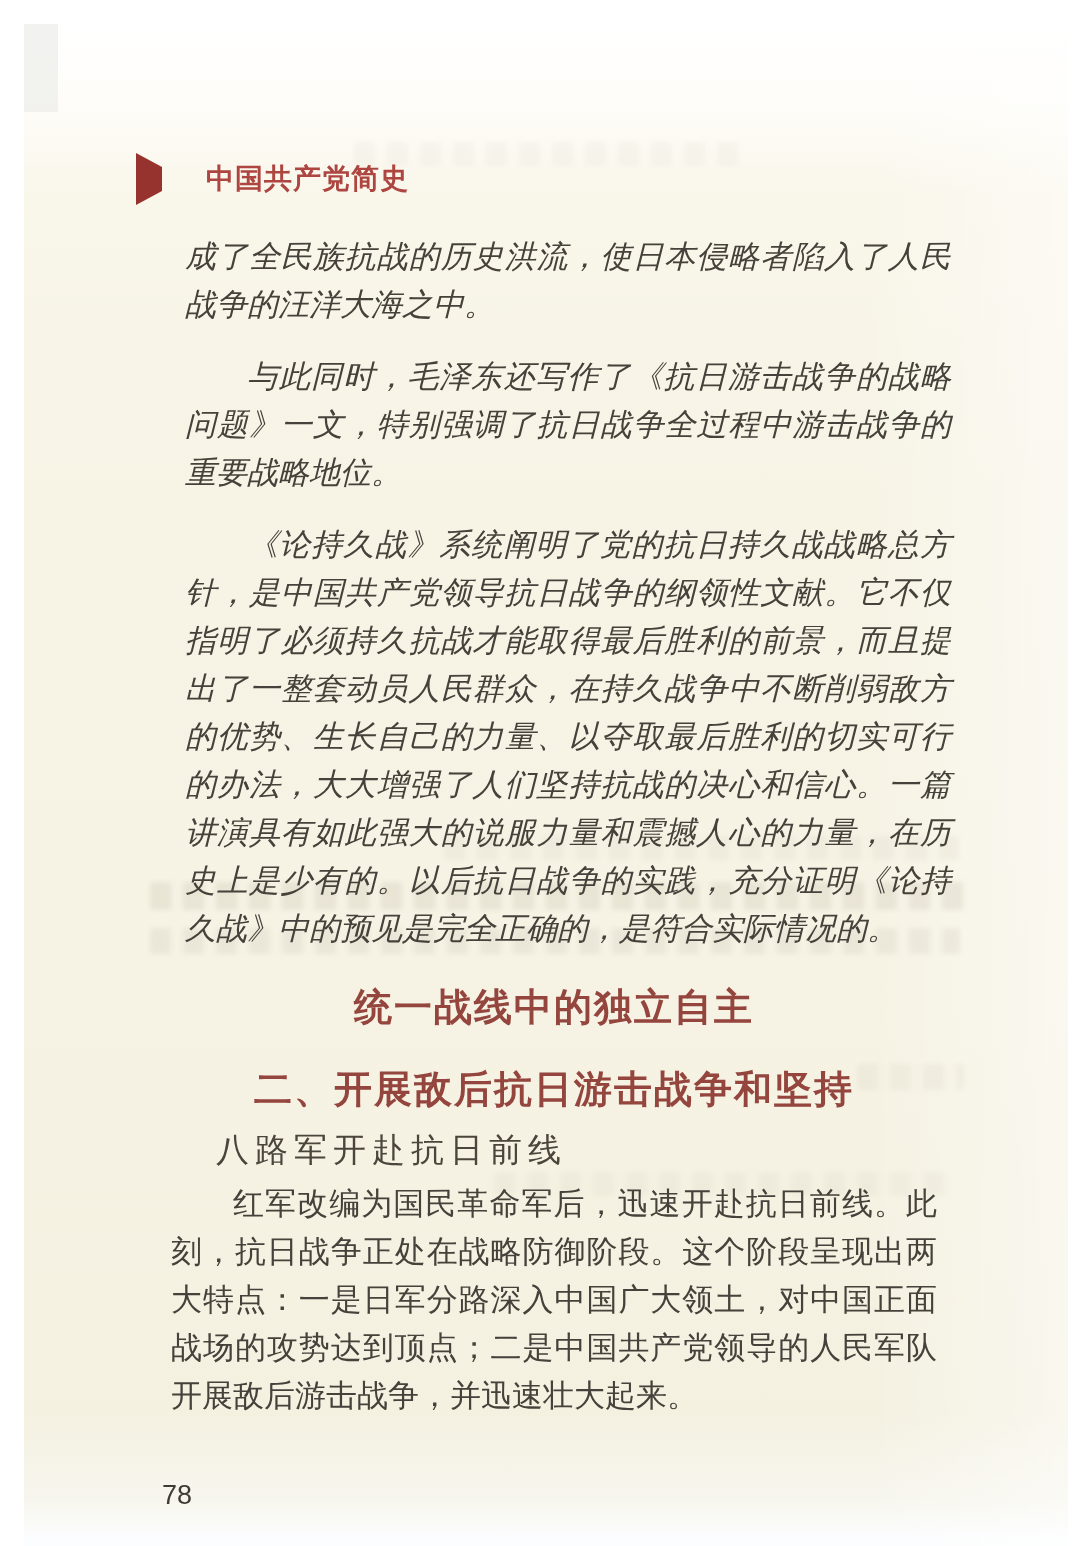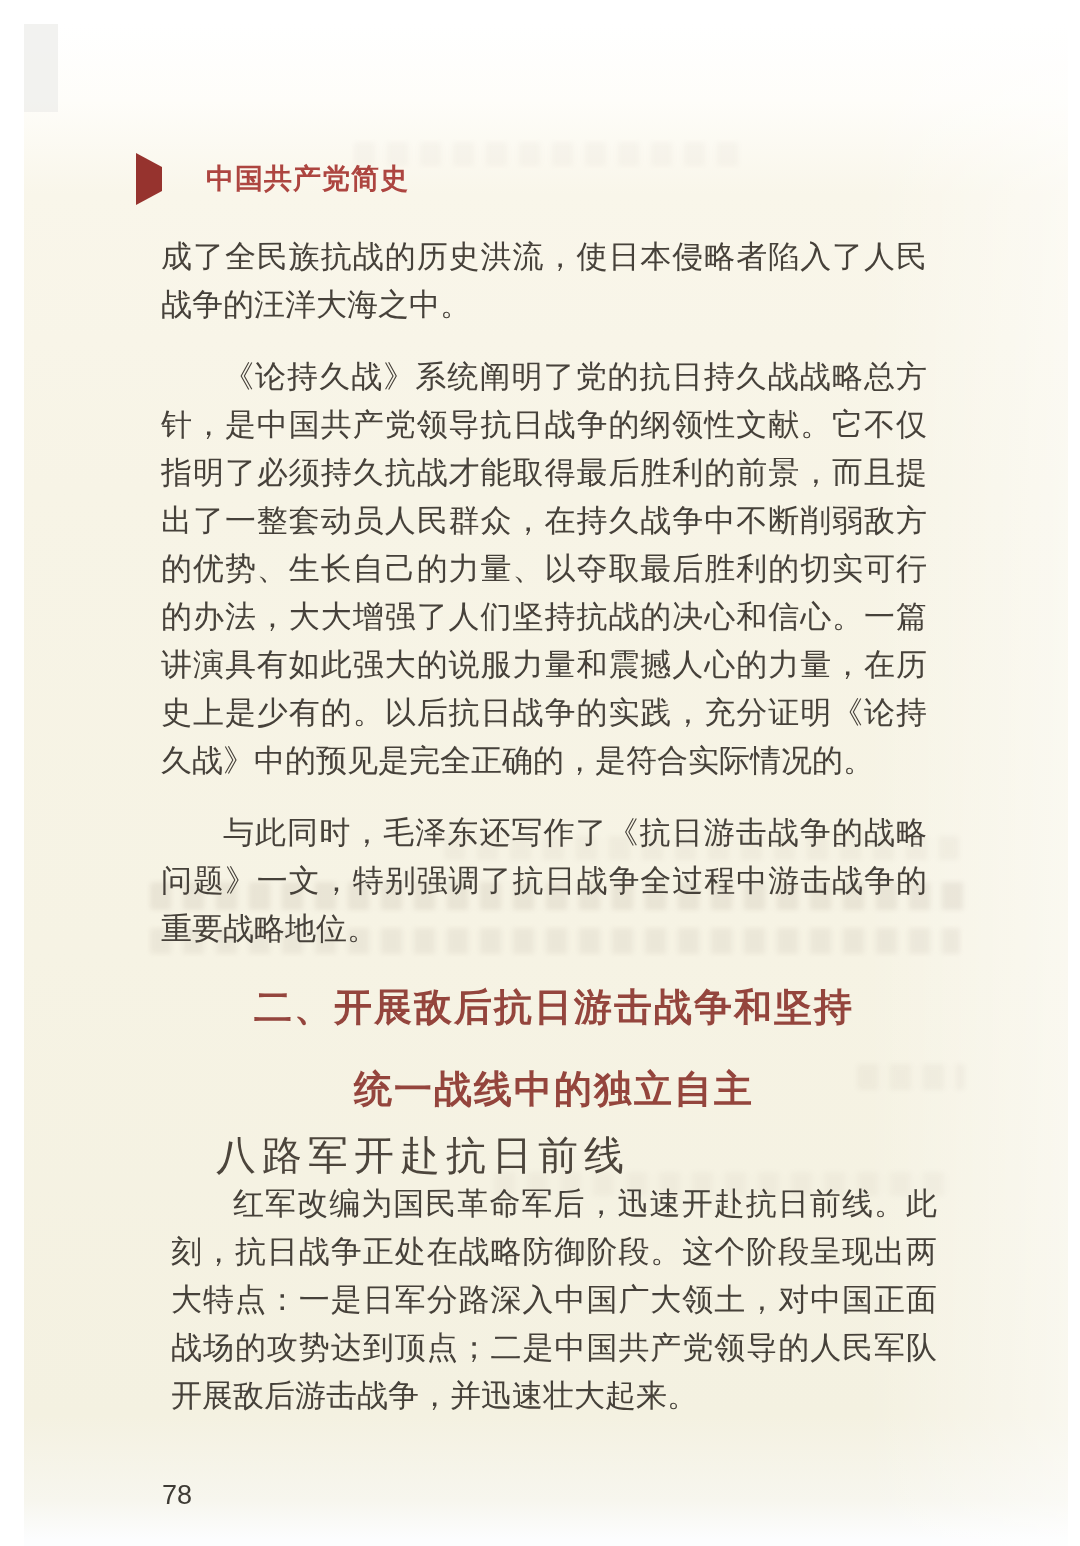--- a/index.html
+++ b/index.html
@@ -52,42 +52,42 @@
     border-left: 26px solid #96332e;
   }
   .header-title {
     font-family: "Liberation Sans", "DejaVu Sans", sans-serif;
     font-weight: bold; font-size: 28px; color: #ad4540;
     letter-spacing: 1px;
   }
 
   
   .bodyblock {
-    position: absolute; left: 113px; top: 185px; width: 814px;
+    position: absolute; left: 137px; top: 185px; width: 814px; font-style: italic;
   }
   .bodyblock p, .bodyblock2 p {
     font-size: 31px; line-height: 48px; color: #46413a;
     text-align: justify; text-justify: inter-ideograph;
     word-break: break-all;
   }
   .indent { text-indent: 2em; }
 
   
   .section-heading {
     position: absolute; left: 123px; top: 930px; width: 814px;
     text-align: center;
     font-family: "Liberation Sans", "DejaVu Sans", sans-serif;
     font-weight: bold; font-size: 38px; line-height: 58px;
     color: #94453d; letter-spacing: 2px;
   }
 
   
   .subsection-heading {
     position: absolute; left: 180px; top: 1092px;
-    font-size: 40px; color: #4c453c; letter-spacing: 6px;
+    font-size: 33px; color: #4c453c; letter-spacing: 6px;
     font-family: "Liberation Serif", "DejaVu Serif", serif;
   }
 
   .bodyblock2 {
     position: absolute; left: 123px; top: 1132px; width: 814px;
   }
 
   .page-number {
     position: absolute; left: 126px; top: 1444px;
     font-size: 27px; color: #3e3b35;
@@ -108,27 +108,27 @@
   <div class="ghost g4"></div>
   <div class="ghost g6"></div>
 
   <div class="header">
     <span class="tri-icon"></span>
     <span class="header-title">中国共产党简史</span>
   </div>
 
   <div class="bodyblock">
     <p>成了全民族抗战的历史洪流，使日本侵略者陷入了人民战争的汪洋大海之中。</p>
+    <p class="indent">与此同时，毛泽东还写作了《抗日游击战争的战略问题》一文，特别强调了抗日战争全过程中游击战争的重要战略地位。</p>
     <p class="indent">《论持久战》系统阐明了党的抗日持久战战略总方针，是中国共产党领导抗日战争的纲领性文献。它不仅指明了必须持久抗战才能取得最后胜利的前景，而且提出了一整套动员人民群众，在持久战争中不断削弱敌方的优势、生长自己的力量、以夺取最后胜利的切实可行的办法，大大增强了人们坚持抗战的决心和信心。一篇讲演具有如此强大的说服力量和震撼人心的力量，在历史上是少有的。以后抗日战争的实践，充分证明《论持久战》中的预见是完全正确的，是符合实际情况的。</p>
-    <p class="indent">与此同时，毛泽东还写作了《抗日游击战争的战略问题》一文，特别强调了抗日战争全过程中游击战争的重要战略地位。</p>
   </div>
 
   <div class="section-heading">
+    <div>统一战线中的独立自主</div>
     <div>二、开展敌后抗日游击战争和坚持</div>
-    <div>统一战线中的独立自主</div>
   </div>
 
   <div class="subsection-heading">八路军开赴抗日前线</div>
 
   <div class="bodyblock2">
     <p class="indent">红军改编为国民革命军后，迅速开赴抗日前线。此刻，抗日战争正处在战略防御阶段。这个阶段呈现出两大特点：一是日军分路深入中国广大领土，对中国正面战场的攻势达到顶点；二是中国共产党领导的人民军队开展敌后游击战争，并迅速壮大起来。</p>
   </div>
 
   <div class="page-number">78</div>
 

